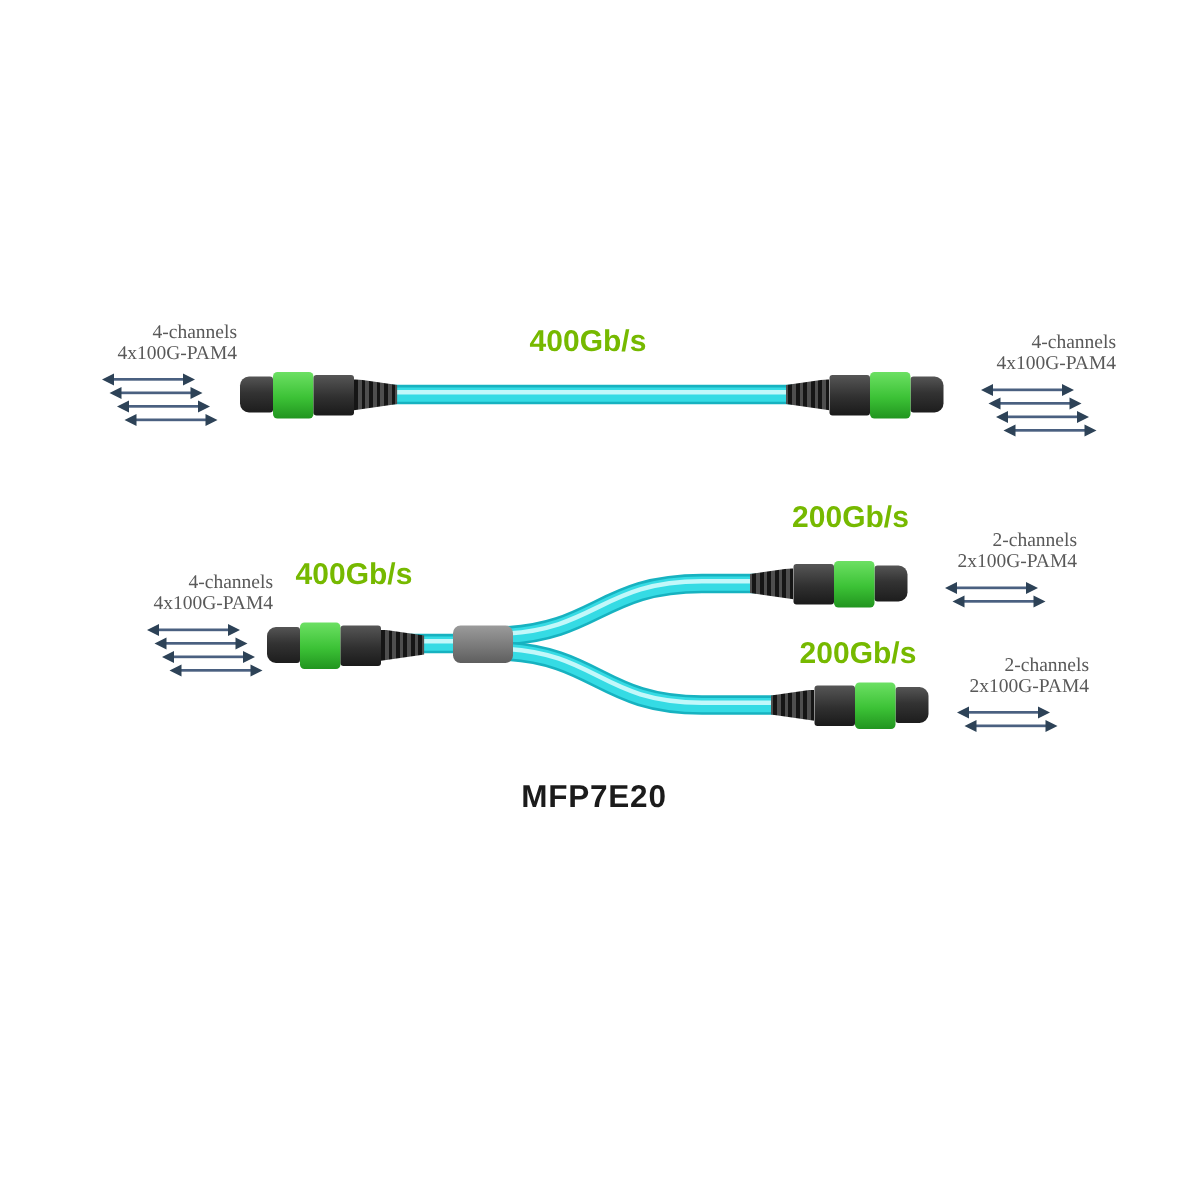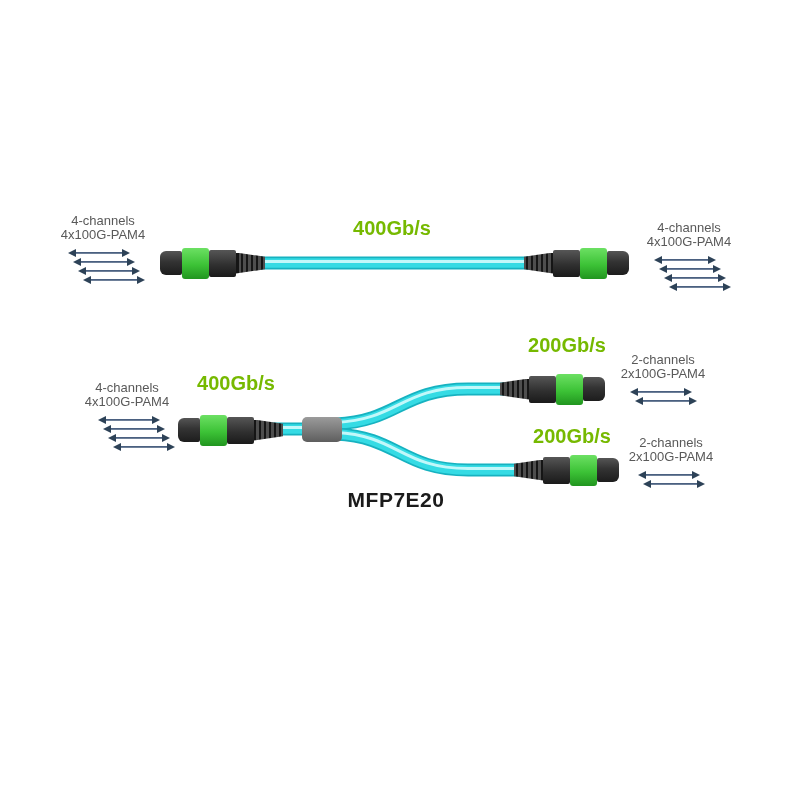--- a/index.html
+++ b/index.html
@@ -72,21 +72,21 @@
     color:var(--green-text);
     text-align:center;width:82px;
     letter-spacing:0px;
   }
   .model{
     font-size:21px;font-weight:bold;
     color:var(--model-text);
     text-align:center;width:150px;
     letter-spacing:.5px;
   }
-  .side-label{width:110px;text-align:center;}
+  .side-label{width:110px;text-align:right;font-family:Liberation Serif, serif;}
   .lbl-line{
     font-size:13px;line-height:14px;
     color:var(--label-text);
     white-space:nowrap;
   }
   .arrow-group{margin-top:7px;display:block;}
   .arrow-row{
     position:relative;
     width:62px;height:8px;
     margin-bottom:1px;
@@ -219,15 +219,15 @@
 
   <div class="abs side-label" style="left:616px;top:436px;">
     <div class="lbl-line">2-channels</div>
     <div class="lbl-line">2x100G-PAM4</div>
     <div class="arrow-group" style="margin-left:22px;">
         <div class="arrow-row" style="margin-left: 0px;"></div>
         <div class="arrow-row" style="margin-left: 5px;"></div>
       </div>
   </div>
 
-  <div class="abs model" style="left:321px;top:488px;">MFP7E20</div>
+  <div class="abs model" style="left:321px;top:520px;">MFP7E20</div>
 
 </div>
 
 </body></html>

